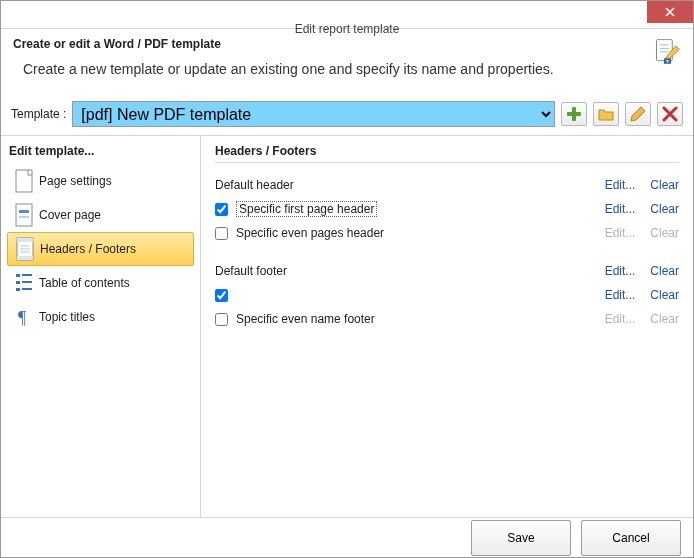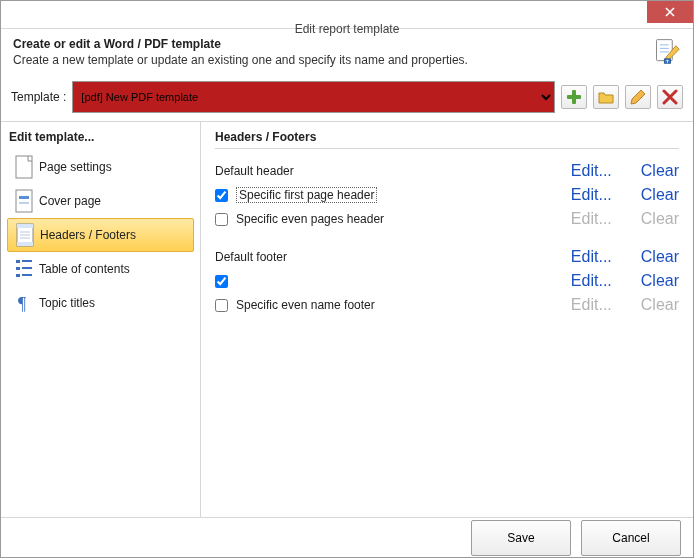--- a/index.html
+++ b/index.html
@@ -4,41 +4,41 @@
 <style>
   * { box-sizing: border-box; }
   html, body { margin:0; padding:0; font-family: "Segoe UI", Tahoma, sans-serif; font-size:12px; color:#222; background:#fff; }
   .window { width:694px; height:558px; border:1px solid #9a9a9a; position:relative; display:flex; flex-direction:column; background:#fff; }
   .titlebar { height:28px; background:#fff; border-bottom:1px solid #d8d8d8; display:flex; align-items:center; justify-content:center; position:relative; }
   .titlebar .title { font-size:12px; color:#444;margin-top:29px; }
   .titlebar .close { position:absolute; right:0; top:0; width:46px; height:22px; background:#c8504f; color:#fff; display:flex; align-items:center; justify-content:center; font-size:14px; }
   .titlebar .close svg { width:10px; height:10px; }
   .header { padding:8px 12px 10px 12px; display:flex; align-items:flex-start; justify-content:space-between; }
   .header h1 { margin:0 0 2px 0; font-size:12px; font-weight:bold; }
-  .header p { margin:0; font-size:12px; color:#333; }
+  .header p { margin:10px; font-size:14px; color:#333; }
   .header .hicon { width:28px; height:28px; margin-left:8px; }
   .tplrow { display:flex; align-items:center; gap:6px; padding:4px 10px 6px 10px; }
   .tplrow label { font-size:12px; }
-  .tplrow select { flex:1; height:32px; font-size:11px; border:1px solid #999; background:#b91c1c; padding:0 4px; }
+  .tplrow select { flex:1; height:26px; font-size:16px; border:1px solid #999; background:#7dd3fc; padding:0 4px; }
   .tbtn { width:26px; height:24px; border:1px solid #b8b8b8; background:linear-gradient(#fdfdfd,#ececec); display:flex; align-items:center; justify-content:center; border-radius:2px; }
   .tbtn svg { width:16px; height:16px; }
   .sep { height:1px; background:#d6d6d6; margin:2px 0 0 0; }
   .body { flex:1; display:flex; overflow:hidden; }
   .sidebar { width:200px; border-right:1px solid #d6d6d6; padding:8px 6px; }
   .sidebar h2 { margin:0 0 6px 2px; font-size:12px; font-weight:bold; }
   .sideitem { display:flex; align-items:center; gap:4px; height:34px; padding:0 6px; border-radius:2px; cursor:default; }
   .sideitem.selected { background:linear-gradient(#ffe9a4,#ffd153); border:1px solid #e3b13a; }
   .sideitem .sicon { width:22px; height:26px; display:flex; align-items:center; justify-content:center; }
   .content { flex:1; padding:8px 14px; overflow:auto; }
   .content h2 { margin:0 0 4px 0; font-size:12px; font-weight:bold; }
   .hdrrule { height:1px; background:#d6d6d6; margin-bottom:10px; }
   .row { display:flex; align-items:center; height:24px; }
   .row .lab { flex:1; display:flex; align-items:center; gap:4px; font-size:12px; }
   .row .lab input[type=checkbox] { width:13px; height:13px; margin:0 4px 0 0; }
-  .row .links { display:flex; gap:29px; font-size:16px;align-items:center; }
+  .row .links { display:flex; gap:15px; font-size:12px;align-items:center; }
   .row .links span.active { color:#1a4fc0; cursor:pointer; }
   .row .links span.disabled { color:#b4b4b4; }
   .group { margin-bottom:14px; }
   .dotted { border:1px dotted #666; padding:0 2px; }
   .footer { height:40px; border-top:1px solid #d6d6d6; display:flex; align-items:center; justify-content:flex-end; gap:10px; padding:0 12px; }
   .footer button { width:100px; height:36px; border:1px solid #9c9c9c; background:linear-gradient(#fdfdfd,#ececec); font-size:12px; border-radius:2px; }
 </style>
 </head>
 <body>
 

